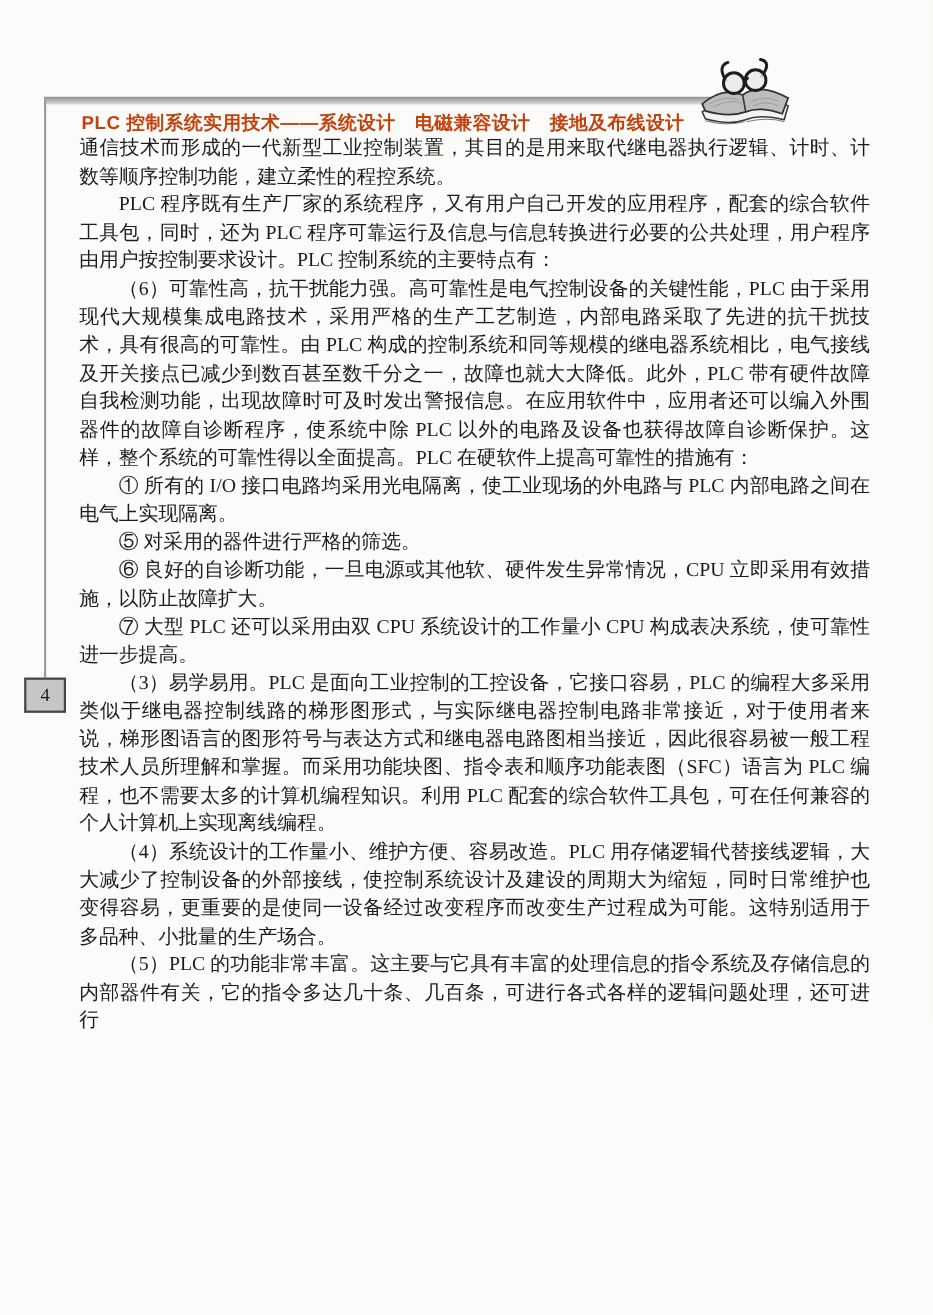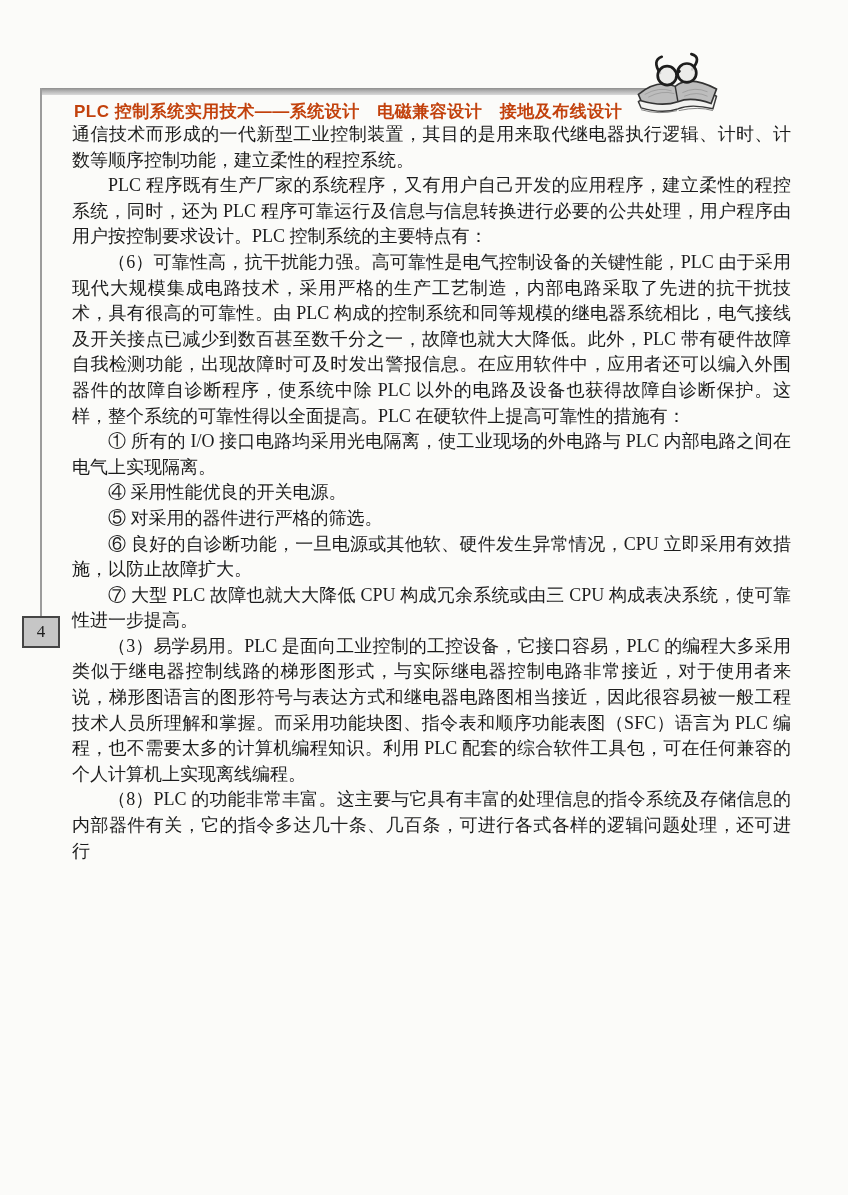--- a/index.html
+++ b/index.html
@@ -126,24 +126,24 @@
       <path d="M48.5,31.5 Q55,27 51.5,29" fill="none" stroke="#1d1d1d" stroke-width="2.6"></path>
     </svg>
   </span>
 
   <div class="page-num-box">
     <span>4</span>
   </div>
 
   <main class="content">
     <p class="no-indent">通信技术而形成的一代新型工业控制装置，其目的是用来取代继电器执行逻辑、计时、计数等顺序控制功能，建立柔性的程控系统。</p>
-    <p>PLC 程序既有生产厂家的系统程序，又有用户自己开发的应用程序，建立柔性的程控系统，同时，还为 PLC 程序可靠运行及信息与信息转换进行必要的公共处理，用户程序由用户按控制要求设计。PLC 控制系统的主要特点有：</p>
+    <p>PLC 程序既有生产厂家的系统程序，又有用户自己开发的应用程序，配套的综合软件工具包，同时，还为 PLC 程序可靠运行及信息与信息转换进行必要的公共处理，用户程序由用户按控制要求设计。PLC 控制系统的主要特点有：</p>
     <p>（6）可靠性高，抗干扰能力强。高可靠性是电气控制设备的关键性能，PLC 由于采用现代大规模集成电路技术，采用严格的生产工艺制造，内部电路采取了先进的抗干扰技术，具有很高的可靠性。由 PLC 构成的控制系统和同等规模的继电器系统相比，电气接线及开关接点已减少到数百甚至数千分之一，故障也就大大降低。此外，PLC 带有硬件故障自我检测功能，出现故障时可及时发出警报信息。在应用软件中，应用者还可以编入外围器件的故障自诊断程序，使系统中除 PLC 以外的电路及设备也获得故障自诊断保护。这样，整个系统的可靠性得以全面提高。PLC 在硬软件上提高可靠性的措施有：</p>
     <p>① 所有的 I/O 接口电路均采用光电隔离，使工业现场的外电路与 PLC 内部电路之间在电气上实现隔离。</p>
-    <p>④ 采用性能优良的开关电源。</p>
     <p>⑤ 对采用的器件进行严格的筛选。</p>
     <p>⑥ 良好的自诊断功能，一旦电源或其他软、硬件发生异常情况，CPU 立即采用有效措施，以防止故障扩大。</p>
-    <p>⑦ 大型 PLC 故障也就大大降低 CPU 构成冗余系统或由三 CPU 构成表决系统，使可靠性进一步提高。</p>
+    <p>⑦ 大型 PLC 还可以采用由双 CPU 系统设计的工作量小 CPU 构成表决系统，使可靠性进一步提高。</p>
     <p>（3）易学易用。PLC 是面向工业控制的工控设备，它接口容易，PLC 的编程大多采用类似于继电器控制线路的梯形图形式，与实际继电器控制电路非常接近，对于使用者来说，梯形图语言的图形符号与表达方式和继电器电路图相当接近，因此很容易被一般工程技术人员所理解和掌握。而采用功能块图、指令表和顺序功能表图（SFC）语言为 PLC 编程，也不需要太多的计算机编程知识。利用 PLC 配套的综合软件工具包，可在任何兼容的个人计算机上实现离线编程。</p>
-    <p>（8）PLC 的功能非常丰富。这主要与它具有丰富的处理信息的指令系统及存储信息的内部器件有关，它的指令多达几十条、几百条，可进行各式各样的逻辑问题处理，还可进行</p>
+    <p>（4）系统设计的工作量小、维护方便、容易改造。PLC 用存储逻辑代替接线逻辑，大大减少了控制设备的外部接线，使控制系统设计及建设的周期大为缩短，同时日常维护也变得容易，更重要的是使同一设备经过改变程序而改变生产过程成为可能。这特别适用于多品种、小批量的生产场合。</p>
+    <p>（5）PLC 的功能非常丰富。这主要与它具有丰富的处理信息的指令系统及存储信息的内部器件有关，它的指令多达几十条、几百条，可进行各式各样的逻辑问题处理，还可进行</p>
   </main>
 
 </div>
 
 </body></html>

